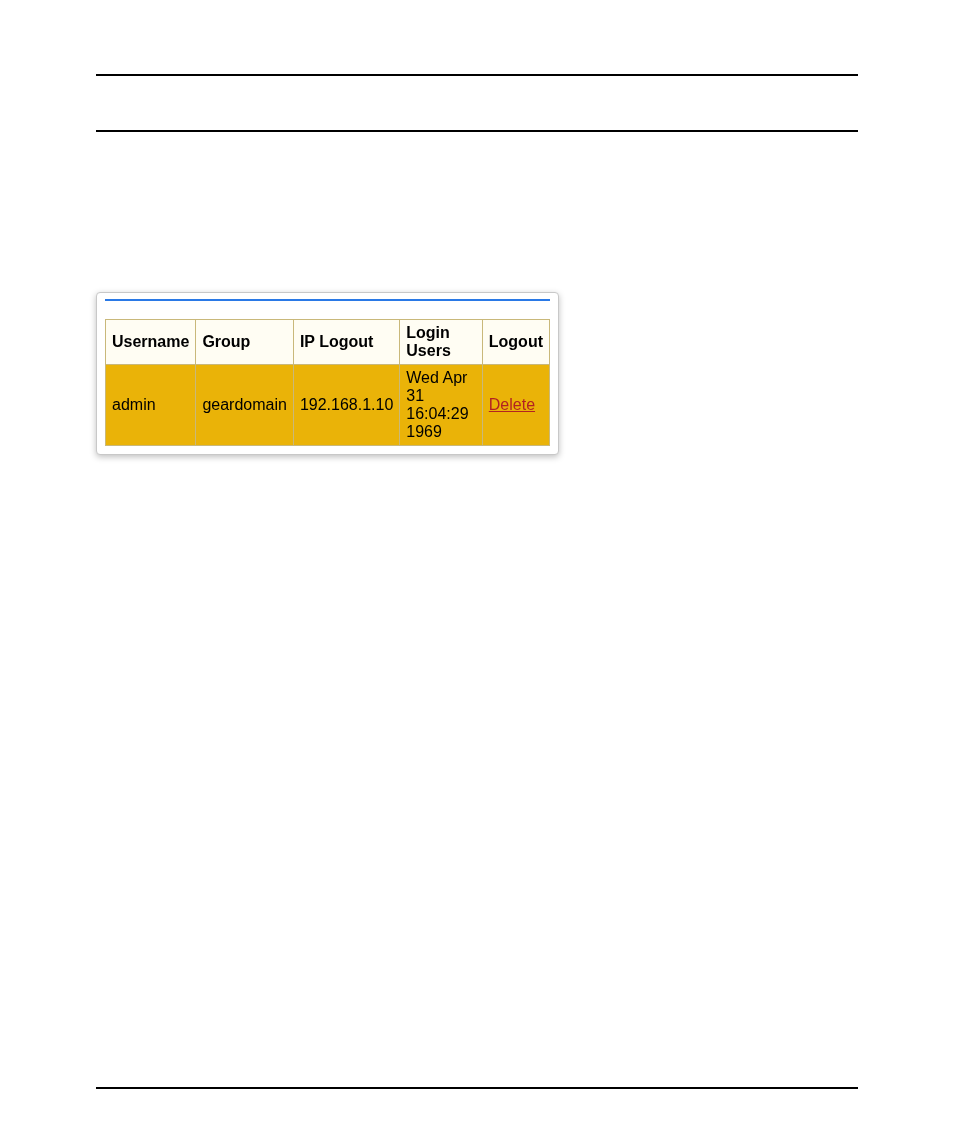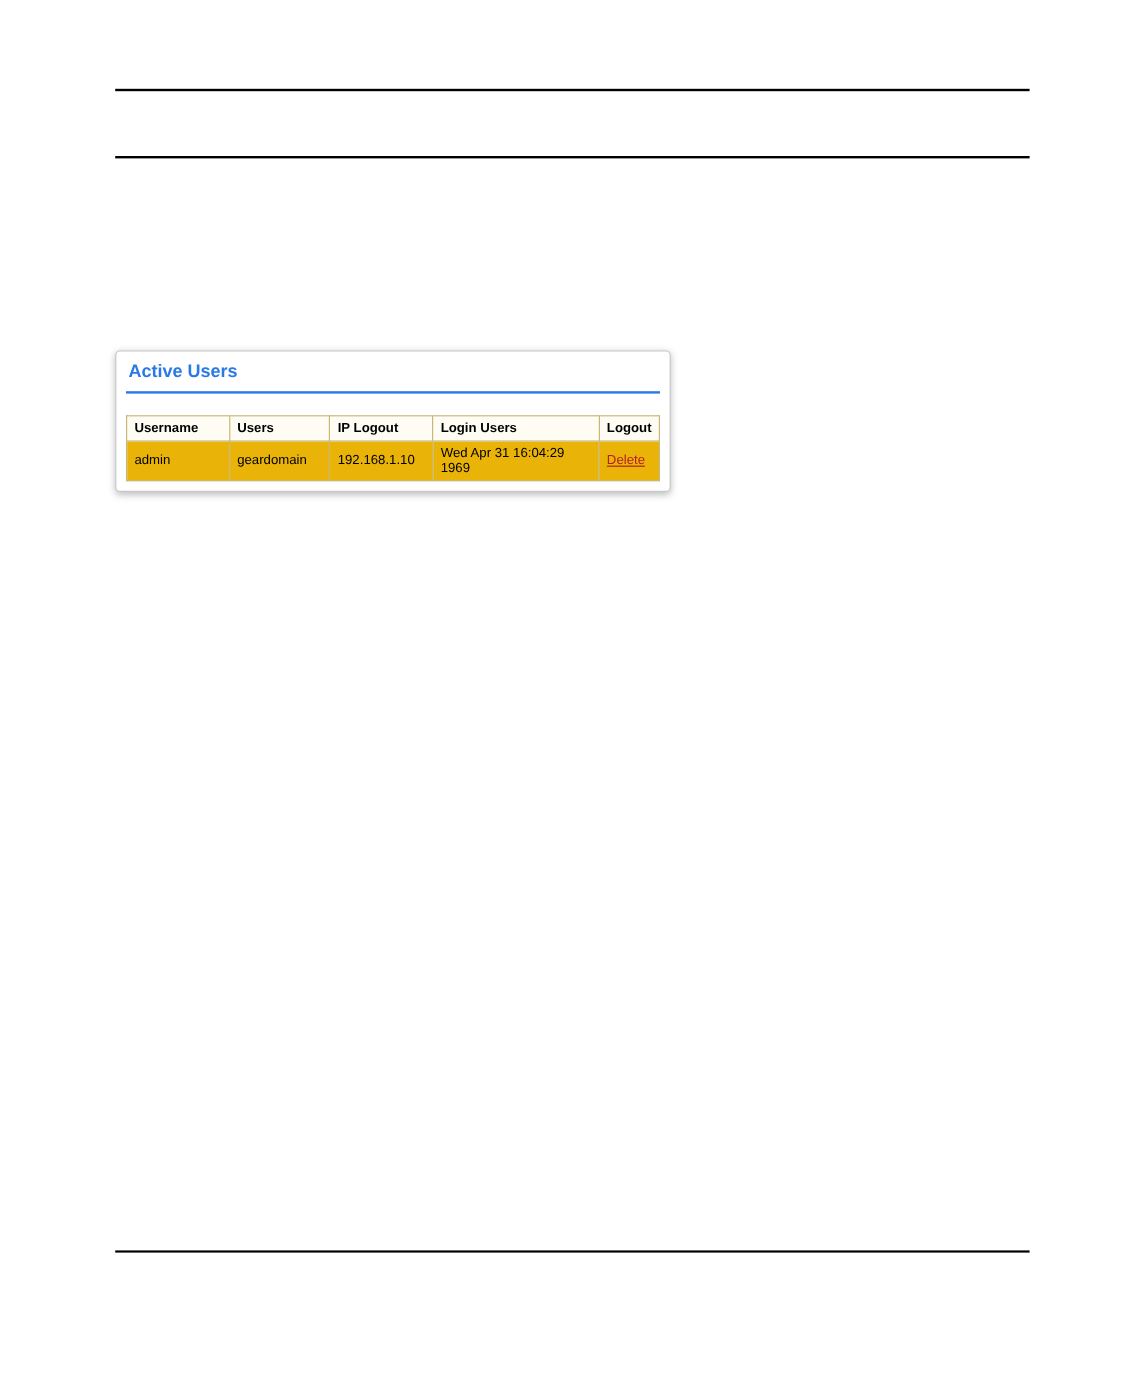--- a/index.html
+++ b/index.html
@@ -40,21 +40,21 @@
     padding: 2px 0 8px 2px;
   }
   .panel-hr {
     height: 0;
     border-top: 2px solid #2a79e6;
     margin: 0 0 18px 0;
   }
   table.active-users {
     width: 100%;
     border-collapse: collapse;
-    font-size: 11px;
+    font-size: 16px;
     color: #000;
   }
   table.active-users th,
   table.active-users td {
     border: 1px solid #c9b87a;
     padding: 4px 6px;
     text-align: left;
     background: #eab308;
   }
   table.active-users th {
@@ -78,35 +78,34 @@
   col.c-logout   { width: 49px; }
 </style>
 </head>
 <body>
 
 <div class="page">
   <hr class="hr hr-top">
   <hr class="hr hr-second">
 
   <div class="panel">
-    <div class="panel-title">Active Users</div>
     <div class="panel-hr"></div>
 
     <table class="active-users">
       <colgroup>
         <col class="c-username">
           <col class="c-group">
           <col class="c-ip">
           <col class="c-login">
           <col class="c-logout">
       </colgroup>
       <thead>
         <tr>
           <th>Username</th>
-          <th>Users</th>
+          <th>Group</th>
           <th>IP Logout</th>
           <th>Login Users</th>
           <th>Logout</th>
         </tr>
       </thead>
       <tbody>
         <tr>
           <td>admin</td>
           <td>geardomain</td>
           <td>192.168.1.10</td>

